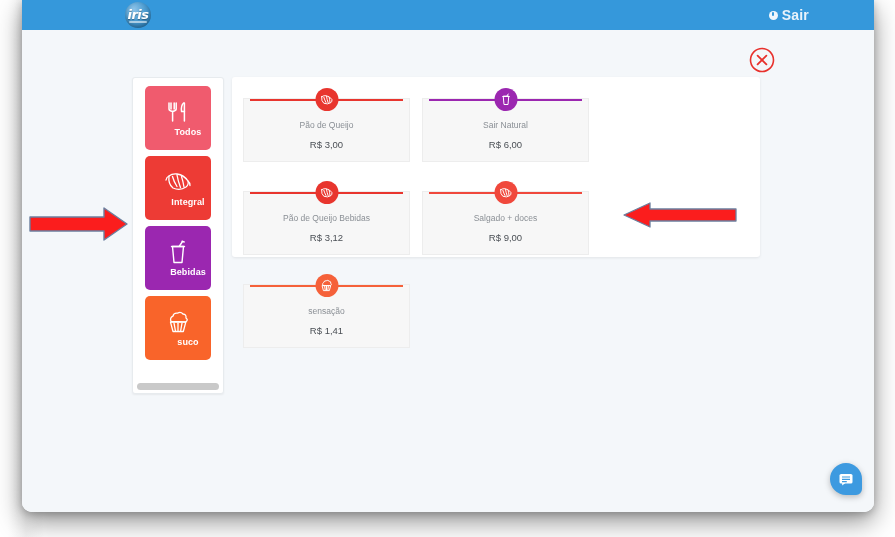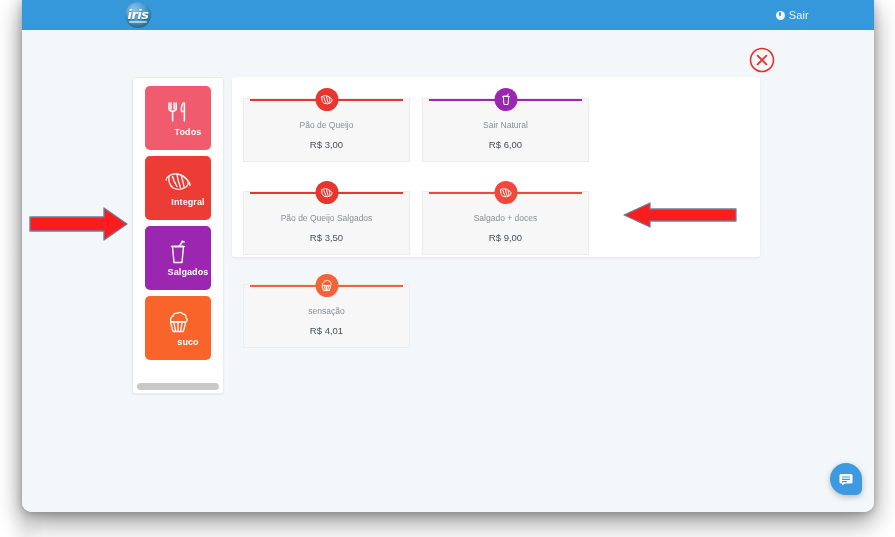--- a/index.html
+++ b/index.html
@@ -99,23 +99,24 @@
   }
   #sair .pwr::after {
     content: "";
     position: absolute;
     left: 3.5px; top: 1px;
     width: 2px; height: 4px;
     background: #3598db;
     border-radius: 1px;
   }
   #sair .slabel {
-    font-size: 11px;
+    font-size: 14px;
     color: #e9f3fb;
     letter-spacing: 0.2px;
+    font-weight: bold;
   }
 
   
   #content {
     position: absolute;
     left: 0; top: 30px;
     width: 852px; height: 482px;
     background: #f4f7fa;
   }
 
@@ -334,21 +335,21 @@
             <span class="cat-icon">
               <svg width="22" height="25" viewBox="0 0 22 25">
                 <g fill="none" stroke="#ffffff" stroke-width="1.4" stroke-linecap="round" stroke-linejoin="round">
                   <path d="M5.5 6.5 L7 22.5 L15 22.5 L16.5 6.5 Z"></path>
                   <line x1="4.5" y1="6.5" x2="17.5" y2="6.5"></line>
                   <path d="M12.5 6 L15.5 1.5"></path>
                   <line x1="15" y1="1.2" x2="17.2" y2="2"></line>
                 </g>
               </svg>
             </span>
-            <span class="cat-label">Salgados</span>
+            <span class="cat-label">Bebidas</span>
           </div>
 
           <div class="cat-btn" style="background:#f9642a">
             <span class="cat-icon">
               <svg width="26" height="24" viewBox="0 0 26 24">
                 <g fill="none" stroke="#ffffff" stroke-width="1.3" stroke-linejoin="round" stroke-linecap="round">
                   <path d="M6 11.5 Q4.5 7.5 8 6.2 Q8.5 2.8 12.5 3.2 Q15.5 1.2 18 4 Q21.5 4.2 21 8 Q23.5 9.8 21 11.8 Z"></path>
                   <path d="M5.5 12.2 L20.8 12.2 L18.3 21.5 L8 21.5 Z"></path>
                   <line x1="9" y1="13.2" x2="10.4" y2="20.5"></line>
                   <line x1="13" y1="13.2" x2="13" y2="20.5"></line>
@@ -407,22 +408,22 @@
               <div class="prod-badge" style="background:#e8352e">
                 <svg width="14" height="12" viewBox="0 0 26 22">
                   <g fill="none" stroke="#ffffff" stroke-width="1.8" stroke-linejoin="round" stroke-linecap="round">
                     <path d="M4 5 Q3 13 8 17 Q15 20 21 16 Q24 13.5 23 10 Q19 4 12 3 Q7 2.5 4 5 Z"></path>
                     <path d="M8 6 Q9.5 11 12 15.5"></path>
                     <path d="M13 4.5 Q14 10 16 16"></path>
                     <path d="M18 6 Q19 10.5 19.5 15.5"></path>
                   </g>
                 </svg>
               </div>
-              <div class="prod-name">Pão de Queijo Salgados</div>
-              <div class="prod-price">R$ 3,50</div>
+              <div class="prod-name">Pão de Queijo Bebidas</div>
+              <div class="prod-price">R$ 3,12</div>
             </div>
           </div>
 
           <div class="prod-cell">
             <div class="prod-card">
               <div class="prod-line" style="background:#f0483c"></div>
               <div class="prod-badge" style="background:#f0483c">
                 <svg width="14" height="12" viewBox="0 0 26 22">
                   <g fill="none" stroke="#ffffff" stroke-width="1.8" stroke-linejoin="round" stroke-linecap="round">
                     <path d="M4 5 Q3 13 8 17 Q15 20 21 16 Q24 13.5 23 10 Q19 4 12 3 Q7 2.5 4 5 Z"></path>
@@ -445,21 +446,21 @@
                   <g fill="none" stroke="#ffffff" stroke-width="1.8" stroke-linejoin="round" stroke-linecap="round">
                     <path d="M6 11.5 Q4.5 7.5 8 6.2 Q8.5 2.8 12.5 3.2 Q15.5 1.2 18 4 Q21.5 4.2 21 8 Q23.5 9.8 21 11.8 Z"></path>
                     <path d="M5.5 12.2 L20.8 12.2 L18.3 21.5 L8 21.5 Z"></path>
                     <line x1="9.6" y1="13.6" x2="10.6" y2="20.2"></line>
                     <line x1="13" y1="13.6" x2="13" y2="20.2"></line>
                     <line x1="16.4" y1="13.6" x2="15.5" y2="20.2"></line>
                   </g>
                 </svg>
               </div>
               <div class="prod-name">sensação</div>
-              <div class="prod-price">R$ 4,01</div>
+              <div class="prod-price">R$ 1,41</div>
             </div>
           </div>
 
         </div>
       </div>
 
       <div id="chat-fab">
         <svg width="16" height="16" viewBox="0 0 16 16">
           <rect x="1.5" y="3" width="13" height="9.5" rx="1.6" fill="#ffffff"></rect>
           <polygon points="4.2,12 4.2,14.6 7.4,12" fill="#ffffff"></polygon>

